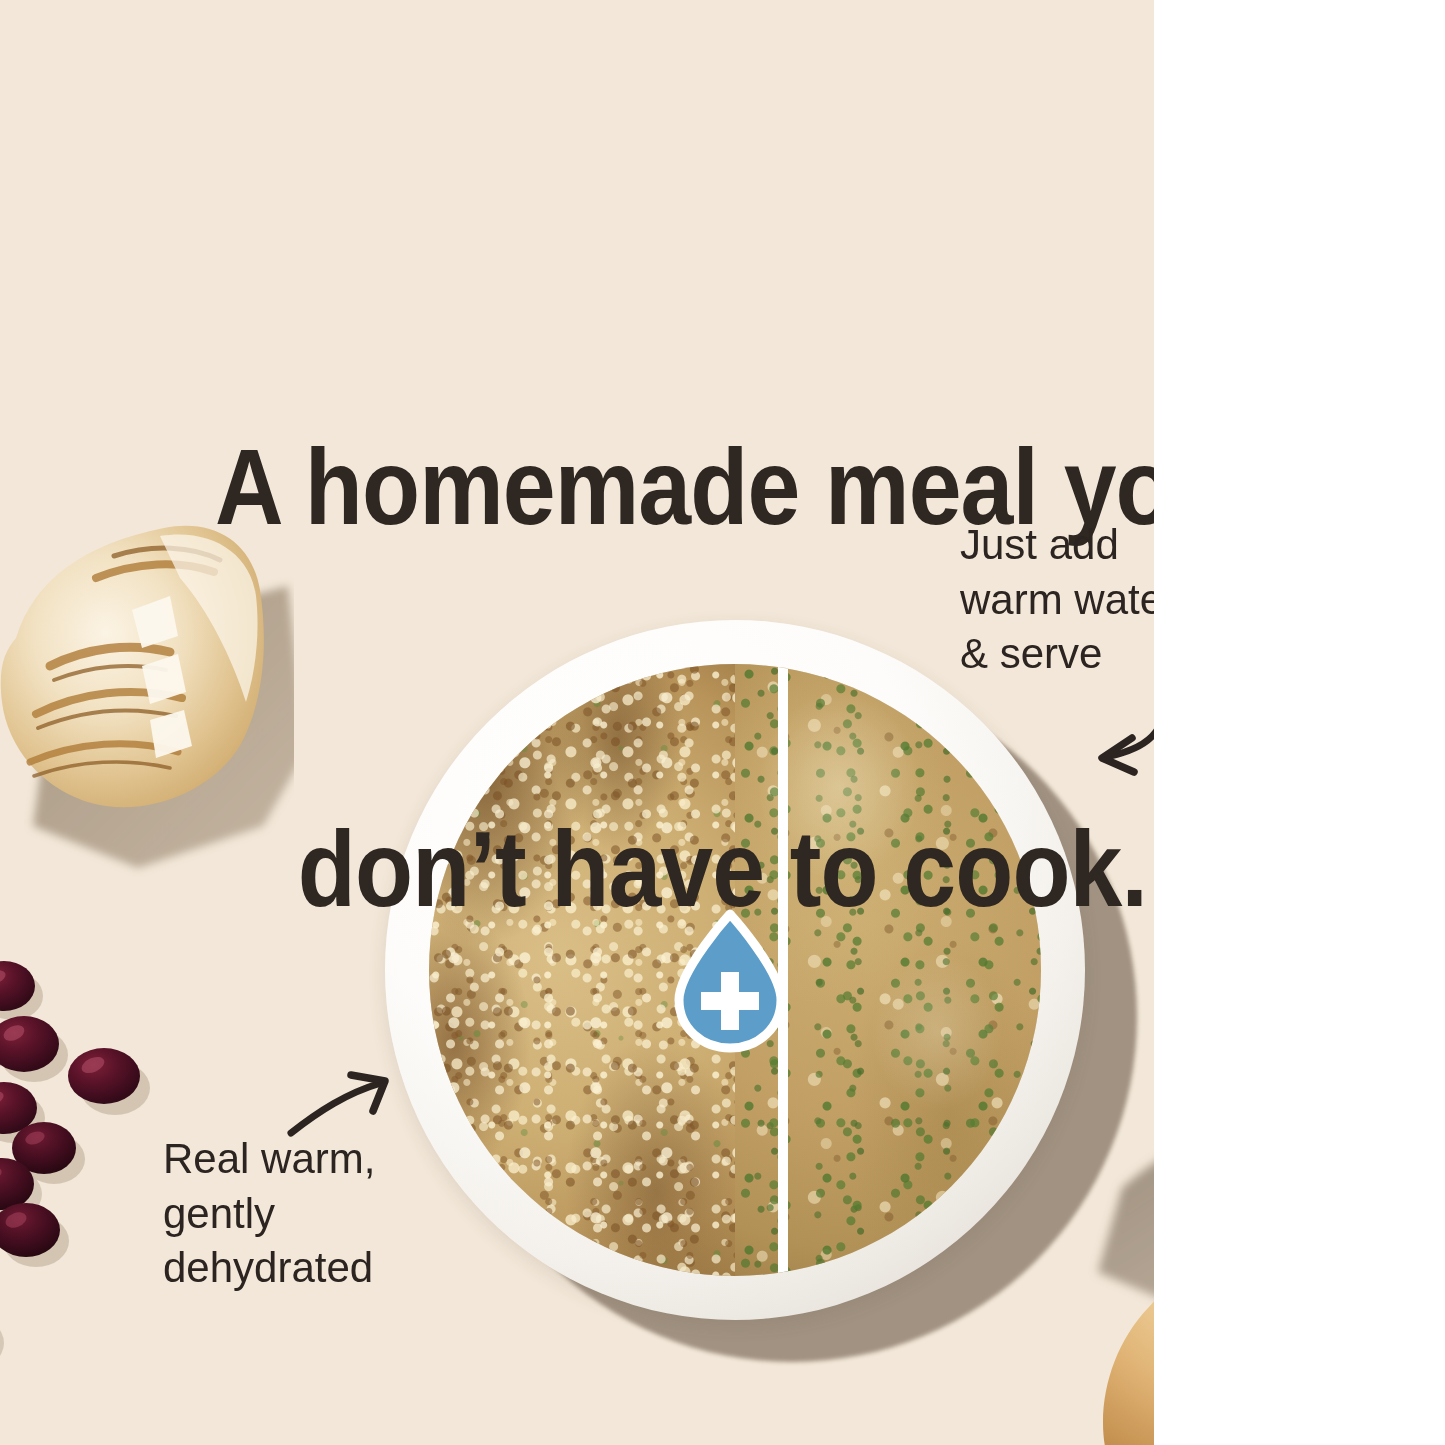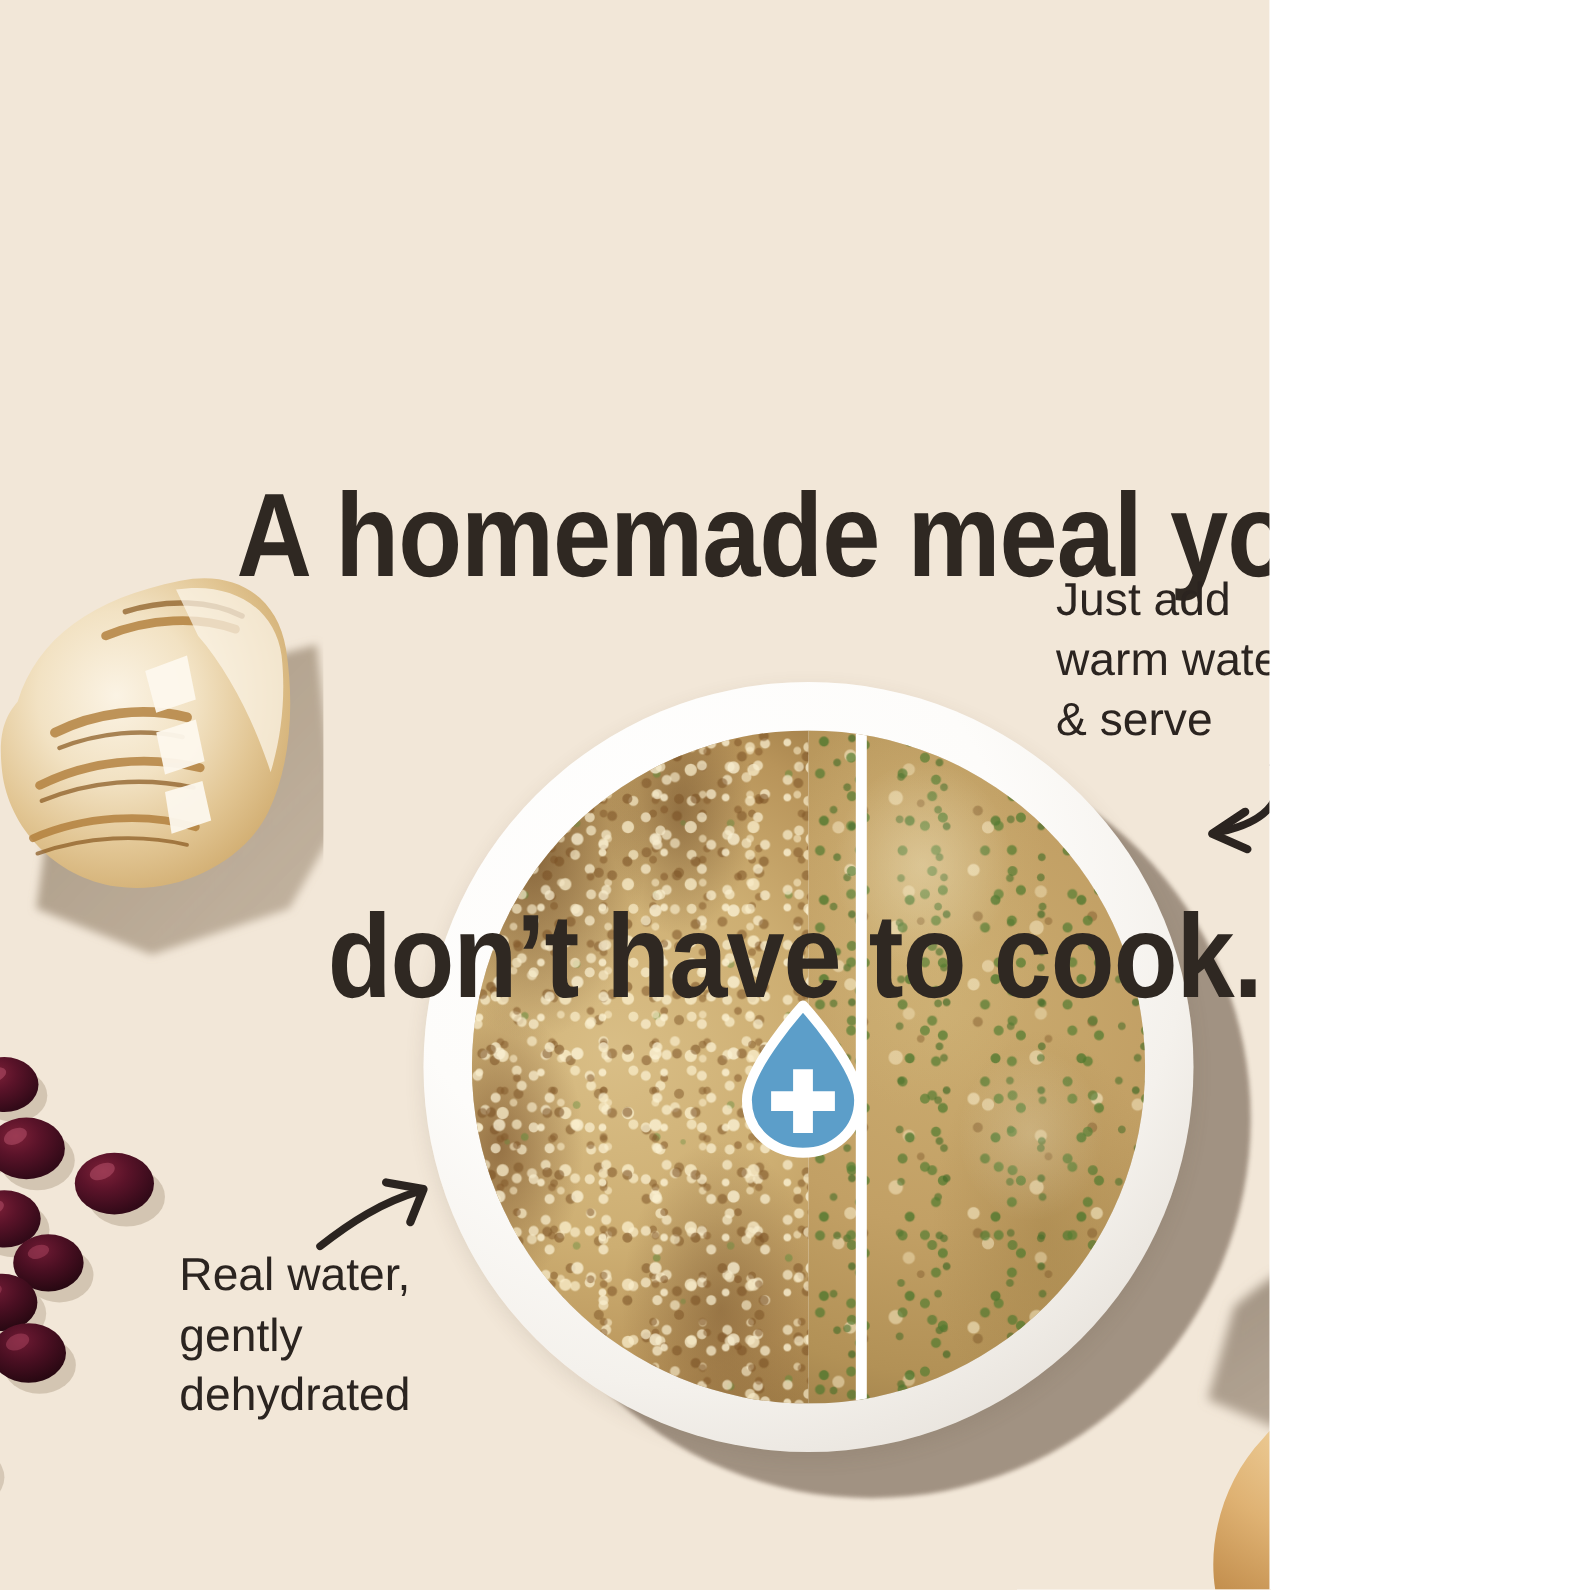--- a/index.html
+++ b/index.html
@@ -501,21 +501,21 @@
   </div>
 
   <div class="callout" id="callout-right">Just add
 warm water
 &amp; serve</div>
   <svg class="arrow-svg" id="arrow-right" viewBox="0 0 150 95">
     <path d="M118 8 C130 34 116 58 70 68" fill="none" stroke="#2B2420" stroke-width="7" stroke-linecap="round"></path>
     <path d="M92 50 L62 70 L94 84" fill="none" stroke="#2B2420" stroke-width="7.5" stroke-linecap="round" stroke-linejoin="round"></path>
   </svg>
 
-  <div class="callout" id="callout-left">Real water,
+  <div class="callout" id="callout-left">Real warm,
 gently
 dehydrated</div>
   <svg class="arrow-svg" id="arrow-left" viewBox="0 0 120 90">
     <path d="M6 78 C34 56 62 38 96 28" fill="none" stroke="#2B2420" stroke-width="7" stroke-linecap="round"></path>
     <path d="M66 20 L100 26 L88 56" fill="none" stroke="#2B2420" stroke-width="7.5" stroke-linecap="round" stroke-linejoin="round"></path>
   </svg>
 
 </div>
 
 </body></html>

